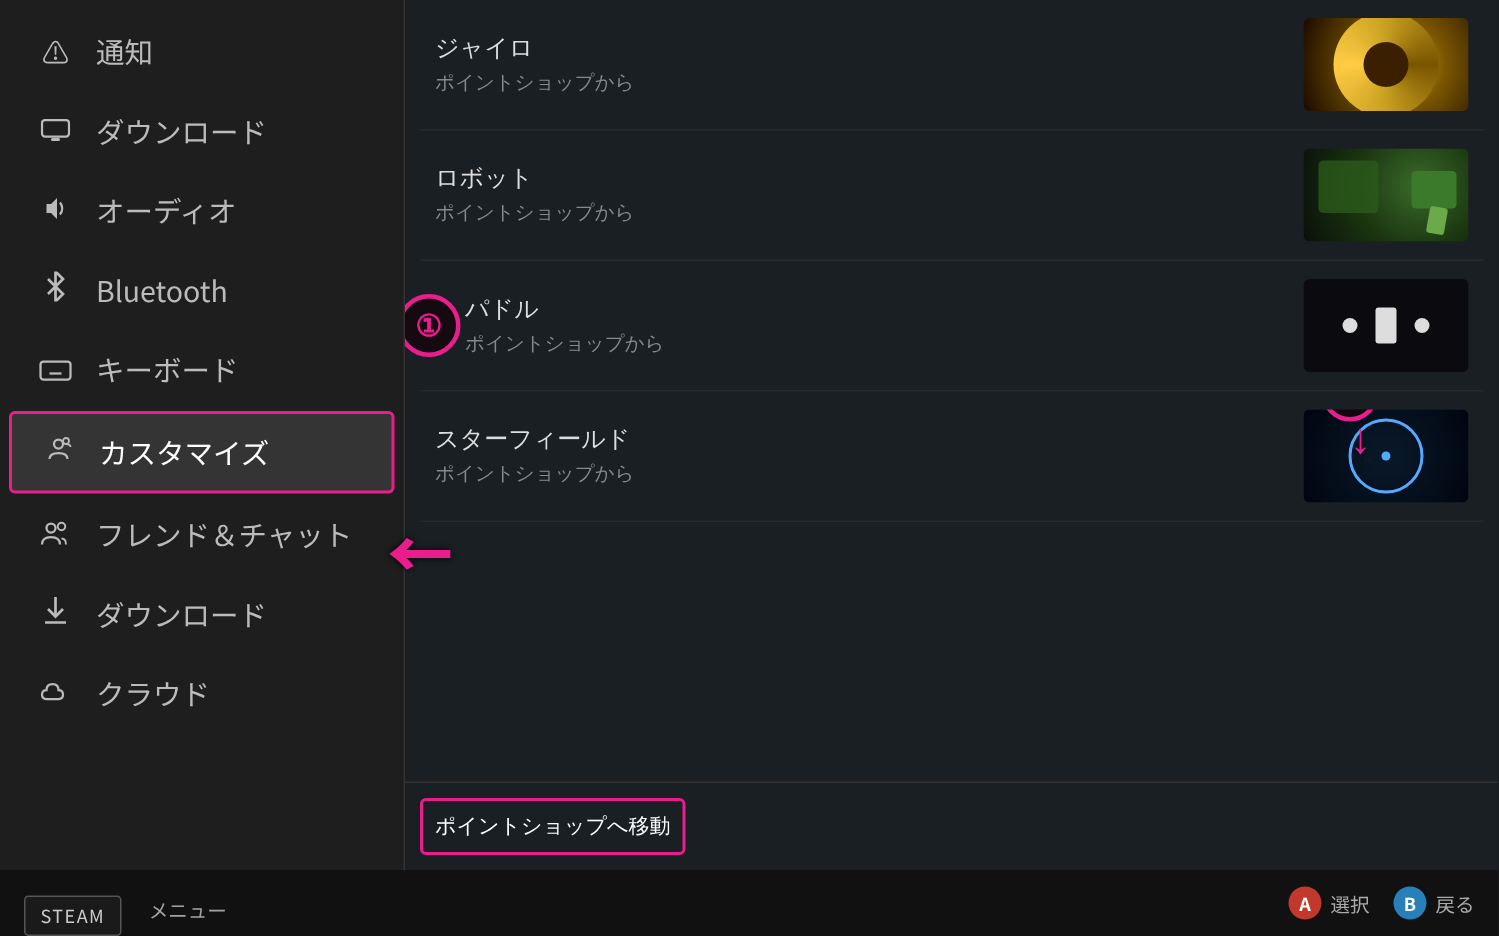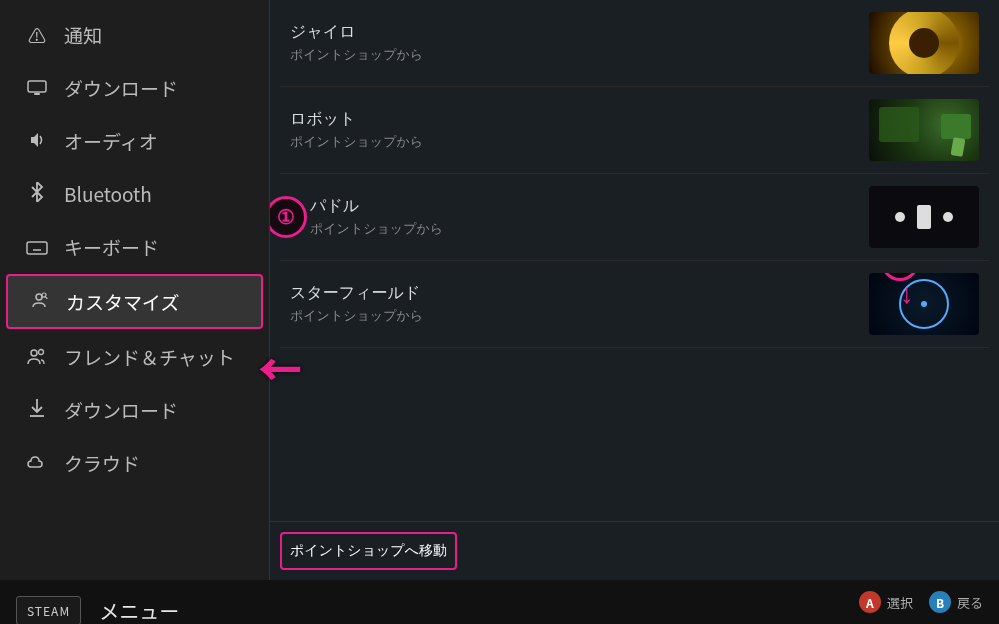--- a/index.html
+++ b/index.html
@@ -210,22 +210,22 @@
       color: #ccc;
       padding: 4px 10px;
       border-radius: 3px;
       font-size: 12px;
       cursor: pointer;
       font-family: inherit;
       letter-spacing: 1px;
     }
 
     .menu-label {
-      color: #e5e5e5;
-      font-size: 20px;
+      color: #a3a3a3;
+      font-size: 13px;
       margin-left: 10px;
     }
 
     .bottom-controls {
       display: flex;
       align-items: center;
       gap: 16px;
       font-size: 13px;
       color: #aaa;
     }

